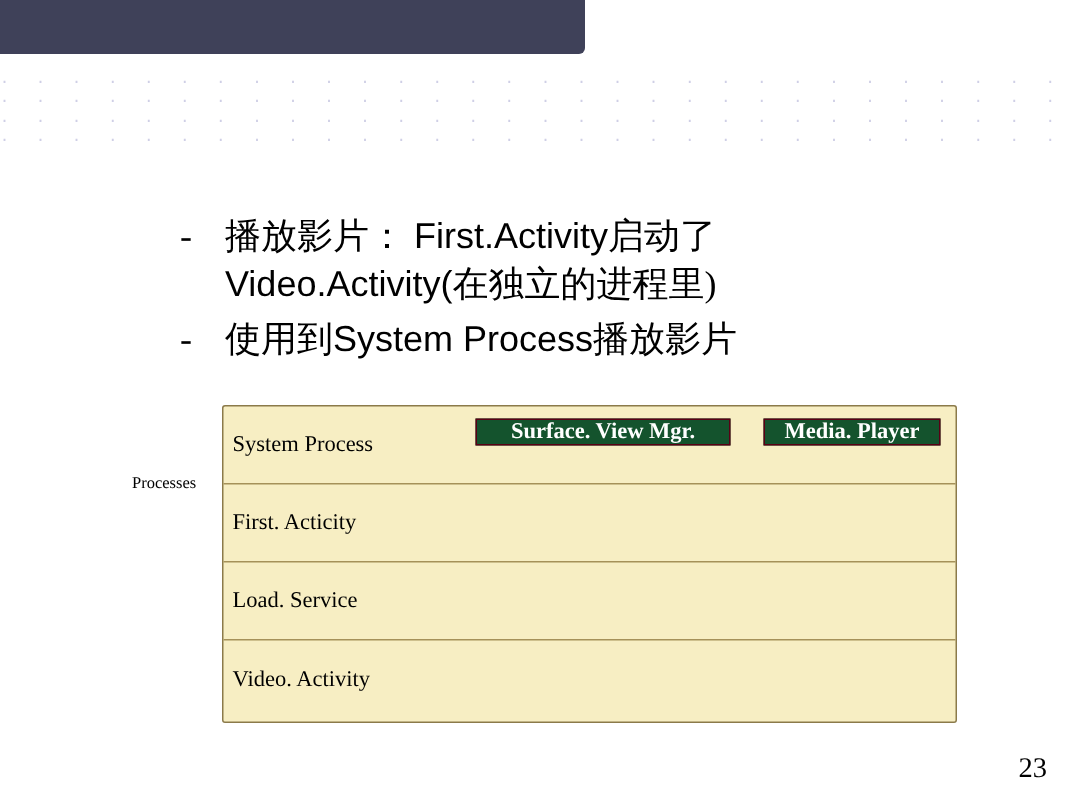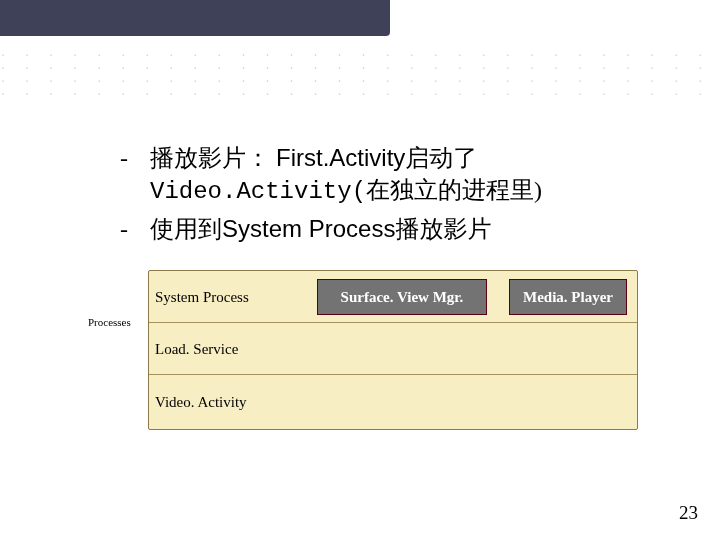--- a/index.html
+++ b/index.html
@@ -83,22 +83,22 @@
     left: 6px;
     top: 50%;
     transform: translateY(-50%);
     font-family: "Times New Roman", serif;
     font-size: 15px;
     color: #000;
   }
   .component {
     position: absolute;
     top: 8px;
-    height: 36px;
-    background: #737373;
+    height: 18px;
+    background: #14532d;
     color: #fff;
     font-family: "Times New Roman", serif;
     font-weight: bold;
     font-size: 15px;
     display: flex;
     align-items: center;
     justify-content: center;
     border: 1px solid #5a0014;
   }
   .component.svm { left: 168px; width: 170px; }
@@ -130,40 +130,43 @@
   <div class="dots-row">. . . . . . . . . . . . . . . . . . . . . . . . . . . . . . . . . . . . . . . . . . . . . . . . . . . . . . . . . . . . . . . . . . . . . . . . . . . . . . . . . . . . . . . . . . . . . . . . . . . .</div>
   <div class="dots-row">. . . . . . . . . . . . . . . . . . . . . . . . . . . . . . . . . . . . . . . . . . . . . . . . . . . . . . . . . . . . . . . . . . . . . . . . . . . . . . . . . . . . . . . . . . . . . . . . . . . .</div>
   <div class="dots-row">. . . . . . . . . . . . . . . . . . . . . . . . . . . . . . . . . . . . . . . . . . . . . . . . . . . . . . . . . . . . . . . . . . . . . . . . . . . . . . . . . . . . . . . . . . . . . . . . . . . .</div>
 </div>
 
 <div class="bullets">
   <div class="bullet-line">
     <div class="dash">-</div>
     <div class="txt">
       <span>播放影片： </span><span style="font-family:Arial,Helvetica,sans-serif">First.Activity</span><span>启动了</span><br>
-      <span style="font-family:Liberation Mono, monospace">Video.Activity(</span><span>在独立的进程里)</span>
+      <span style="font-family:Liberation Sans, sans-serif">Video.Activity(</span><span>在独立的进程里)</span>
     </div>
   </div>
   <div class="bullet-line">
     <div class="dash">-</div>
     <div class="txt">
       <span>使用到</span><span style="font-family:Arial,Helvetica,sans-serif">System Process</span><span>播放影片</span>
     </div>
   </div>
 </div>
 
 <div class="diagram">
   <div class="processes-label">Processes</div>
   <div class="proc-outer">
     <div class="proc-row">
       <span class="proc-label">System Process</span>
       <div class="component svm">Surface. View Mgr.</div>
       <div class="component mp">Media. Player</div>
     </div>
     <div class="proc-row">
+      <span class="proc-label">First. Acticity</span>
+    </div>
+    <div class="proc-row">
       <span class="proc-label">Load. Service</span>
     </div>
     <div class="proc-row">
       <span class="proc-label">Video. Activity</span>
     </div>
   </div>
 </div>
 
 <div class="page-num">23</div>
 

